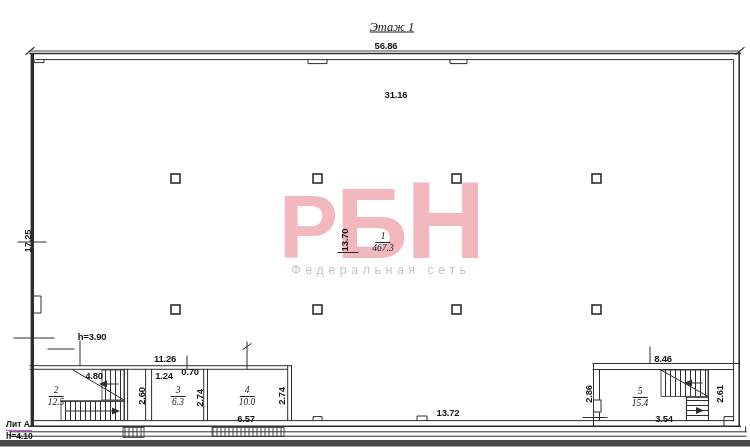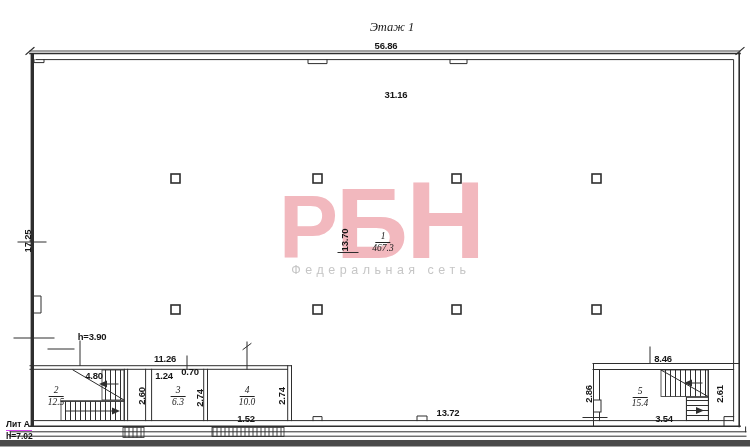--- a/index.html
+++ b/index.html
@@ -7,21 +7,21 @@
           font-family:"Liberation Sans",sans-serif;}
   .canvas svg{position:absolute;left:0;top:0;}
 
   
   .dim{position:absolute;font:bold 9.5px "Liberation Sans",sans-serif;color:#161616;
        white-space:nowrap;transform:translate(-50%,-50%);letter-spacing:-0.2px;}
   .dim.vert{transform:translate(-50%,-50%) rotate(-90deg);}
 
   
   .title{position:absolute;font:italic 12.5px "Liberation Serif",serif;color:#1a1a1a;
-         transform:translate(-50%,-50%);white-space:nowrap;}
+         transform:translate(-50%,-50%);white-space:nowrap;text-decoration:underline;}
 
   
   .room{position:absolute;display:flex;flex-direction:column;align-items:center;
         transform:translateX(-50%);font:italic 9.5px "Liberation Serif",serif;color:#1a1a1a;
         line-height:1.15;}
   .room .num{display:inline-block;border-bottom:1px solid #222;padding:0 5px;}
 
   
   .lit{position:absolute;left:6px;top:419px;font:bold 8.5px "Liberation Sans",sans-serif;
        color:#111;line-height:1.25;}
@@ -164,21 +164,21 @@
   <div class="dim vert" style="left:27px;top:241px">17.25</div>
   <div class="dim vert" style="left:344px;top:240px">13.70</div>
   <div class="dim" style="left:448px;top:412px">13.72</div>
   <div class="dim" style="left:165px;top:358px">11.26</div>
   <div class="dim" style="left:94px;top:375px">4.80</div>
   <div class="dim vert" style="left:141px;top:396px">2.60</div>
   <div class="dim" style="left:164px;top:375px">1.24</div>
   <div class="dim" style="left:190px;top:371px">0.70</div>
   <div class="dim vert" style="left:199px;top:398px">2.74</div>
   <div class="dim vert" style="left:281px;top:396px">2.74</div>
-  <div class="dim" style="left:246px;top:418px">1.52</div>
+  <div class="dim" style="left:246px;top:418px">6.57</div>
   <div class="dim" style="left:663px;top:358px">8.46</div>
   <div class="dim vert" style="left:588px;top:394px">2.86</div>
   <div class="dim vert" style="left:719px;top:394px">2.61</div>
   <div class="dim" style="left:664px;top:418px">3.54</div>
   <div class="dim" style="left:92px;top:336px">h=3.90</div>
 
   <div class="room" style="left:383px;top:231px">
     <span class="num">1</span>
     <span class="area">467.3</span>
   </div>
@@ -194,16 +194,16 @@
     <span class="num">4</span>
     <span class="area">10.0</span>
   </div>
   <div class="room" style="left:640px;top:386px">
     <span class="num">5</span>
     <span class="area">15.4</span>
   </div>
 
   <div class="lit">
     <div class="lit-top">Лит А</div>
-    <div>h=7.02</div>
+    <div>h=4.10</div>
   </div>
 
 </div>
 
 </body></html>

